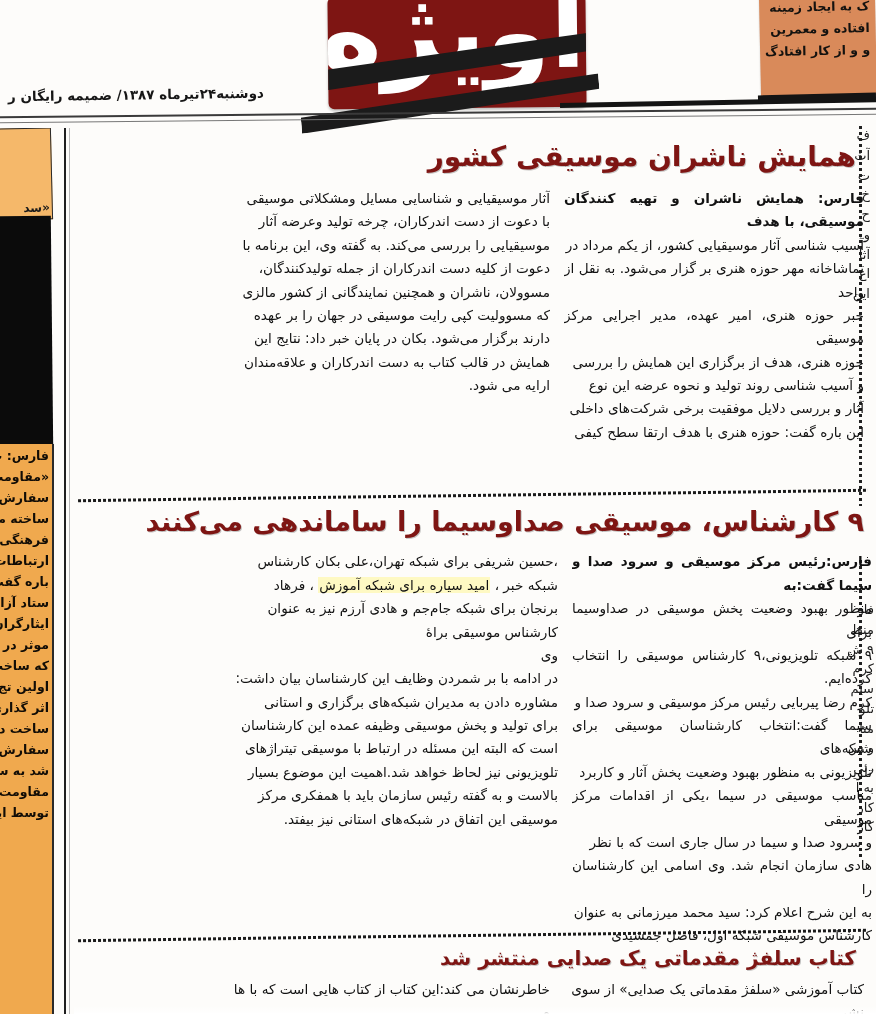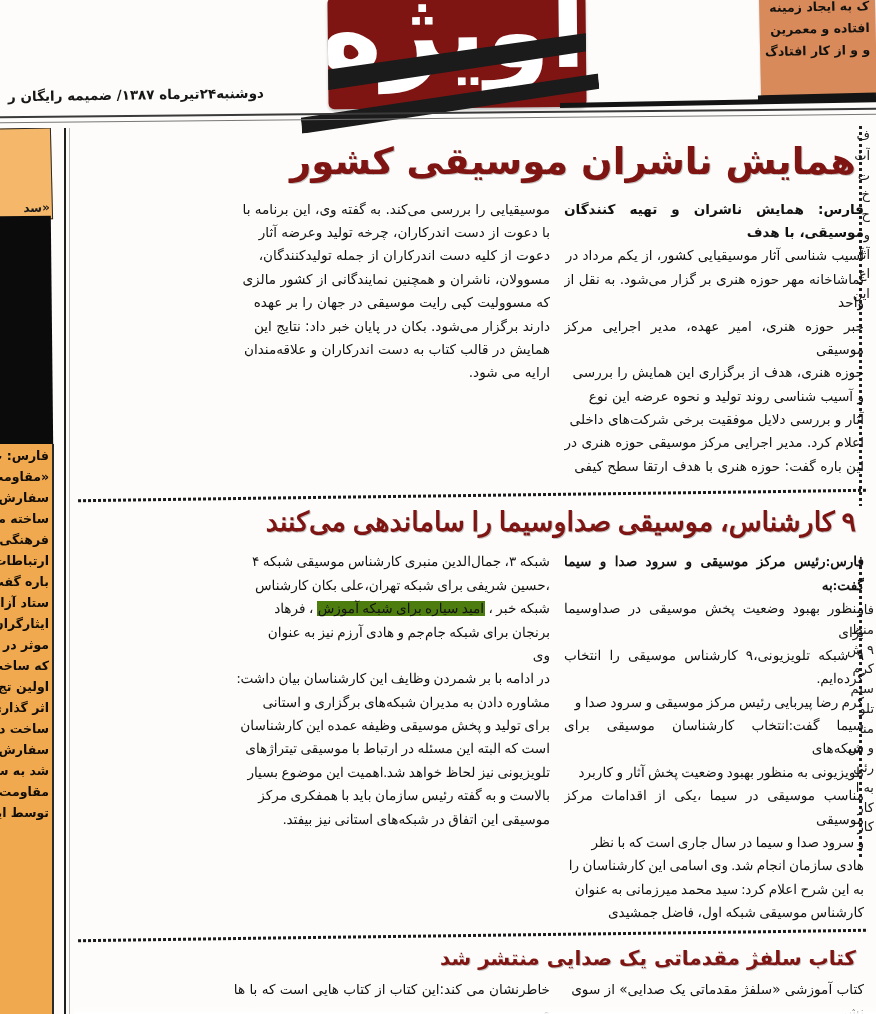--- a/index.html
+++ b/index.html
@@ -154,36 +154,36 @@
 
   
   .article{position:absolute;}
 
   .headline{
     color:#7e1513;font-weight:700;
     text-align:right;direction:rtl;
     white-space:nowrap;
     text-shadow:1px 1px 0 rgba(0,0,0,.22);
   }
-  .h1{font-size:37px;line-height:1.18;}
+  .h1{font-size:28px;line-height:1.18;}
   .h2{font-size:27px;line-height:1.2;}
   .h3{font-size:20px;line-height:1.2;}
 
   .cols{
     display:flex;flex-direction:row;direction:rtl;
     gap:14px;
   }
   .col{
     font-size:13.6px;line-height:1.72;
     color:#121212;text-align:justify;direction:rtl;
     overflow:hidden;
   }
   .col p{margin:0;}
   .lead{font-weight:700;}
-  .hl{background:#4d7c0f;padding:0 1px;}
+  .hl{background:#fef9c3;padding:0 1px;}
 
   .dotrule{
     position:absolute;height:3px;
     background-image:linear-gradient(90deg,#1a1a1a 52%,transparent 52%);
     background-size:5px 3px;
   }
   .dotrule.tilt{transform:rotate(-0.75deg);}
 
   .bottom-fade{
     position:absolute;left:74px;right:0;bottom:0;height:8px;
@@ -275,59 +275,59 @@
     <div class="headline h1" style="padding-right:8px;">همایش ناشران موسیقی کشور</div>
     <div class="cols" style="margin-top:14px;">
       <div class="col" id="a1r" style="width:300px;">
           <p class="lead">فارس: همایش ناشران و تهیه کنندگان موسیقی، با هدف</p>
           <p>آسیب شناسی آثار موسیقیایی کشور، از یکم مرداد در</p>
           <p>تماشاخانه مهر حوزه هنری بر گزار می‌شود. به نقل از واحد</p>
           <p>خبر حوزه هنری، امیر عهده، مدیر اجرایی مرکز موسیقی</p>
           <p>حوزه هنری، هدف از برگزاری این همایش را بررسی</p>
           <p>و آسیب شناسی روند تولید و نحوه عرضه این نوع</p>
           <p>آثار و بررسی دلایل موفقیت برخی شرکت‌های داخلی</p>
-          <p>اعلام کرد. مدیر اجرایی مرکز موسیقی حوزه هنری در</p>
           <p>این باره گفت: حوزه هنری با هدف ارتقا سطح کیفی</p>
         </div>
       <div class="col" id="a1l" style="width:408px;">
+          <p>آثار موسیقیایی و شناسایی مسایل ومشکلاتی موسیقی</p>
+          <p>با دعوت از دست اندرکاران، چرخه تولید وعرضه آثار</p>
           <p>موسیقیایی را بررسی می‌کند. به گفته وی، این برنامه با</p>
-          <p>با دعوت از دست اندرکاران، چرخه تولید وعرضه آثار</p>
           <p>دعوت از کلیه دست اندرکاران از جمله تولیدکنندگان،</p>
           <p>مسوولان، ناشران و همچنین نمایندگانی از کشور مالزی</p>
           <p>که مسوولیت کپی رایت موسیقی در جهان را بر عهده</p>
           <p>دارند برگزار می‌شود. بکان در پایان خبر داد: نتایج این</p>
           <p>همایش در قالب کتاب به دست اندرکاران و علاقه‌مندان</p>
           <p>ارایه می شود.</p>
         </div>
     </div>
   </div>
 
   <div class="dotrule tilt" style="left:78px;top:494px;width:790px;"></div>
 
-  <div class="article" style="left:74px;top:506px;width:790px;font-family:Liberation Serif, serif;">
+  <div class="article" style="left:82px;top:506px;width:790px;">
     <div class="headline h2" style="padding-right:8px;">۹ کارشناس، موسیقی صداوسیما را ساماندهی می‌کنند</div>
     <div class="cols" style="margin-top:12px;">
       <div class="col" id="a2r" style="width:300px;">
           <p class="lead">فارس:رئیس مرکز موسیقی و سرود صدا و سیما گفت:به</p>
           <p>منظور بهبود وضعیت پخش موسیقی در صداوسیما برای</p>
           <p>۹ شبکه تلویزیونی،۹ کارشناس موسیقی را انتخاب کرده‌ایم.</p>
           <p>کرم رضا پیربایی رئیس مرکز موسیقی و سرود صدا و</p>
           <p>سیما گفت:انتخاب کارشناسان موسیقی برای شبکه‌های</p>
           <p>تلویزیونی به منظور بهبود وضعیت پخش آثار و کاربرد</p>
           <p>مناسب موسیقی در سیما ،یکی از اقدامات مرکز موسیقی</p>
           <p>و سرود صدا و سیما در سال جاری است که با نظر</p>
           <p>هادی سازمان انجام شد. وی اسامی این کارشناسان را</p>
           <p>به این شرح اعلام کرد: سید محمد میرزمانی به عنوان</p>
           <p>کارشناس موسیقی شبکه اول، فاضل جمشیدی</p>
         </div>
       <div class="col" id="a2l" style="width:408px;">
-          <p>شبکه ۳، جمال‌الدین منبری کارشناس موسیقی شبکه ۴</p>
           <p>،حسین شریفی برای شبکه تهران،علی بکان کارشناس</p>
           <p>شبکه خبر ، <span class="hl">امید سیاره برای شبکه آموزش</span> ، فرهاد</p>
           <p>برنجان برای شبکه جام‌جم و هادی آرزم نیز به عنوان</p>
+          <p>کارشناس موسیقی براۀ</p>
           <p>وی</p>
           <p>در ادامه با بر شمردن وظایف این کارشناسان بیان داشت:</p>
           <p>مشاوره دادن به مدیران شبکه‌های برگزاری و استانی</p>
           <p>برای تولید و پخش موسیقی وظیفه عمده این کارشناسان</p>
           <p>است که البته این مسئله در ارتباط با موسیقی تیتراژهای</p>
           <p>تلویزیونی نیز لحاظ خواهد شد.اهمیت این موضوع بسیار</p>
           <p>بالاست و به گفته رئیس سازمان باید با همفکری مرکز</p>
           <p>موسیقی این اتفاق در شبکه‌های استانی نیز بیفتد.</p>
         </div>
     </div>

